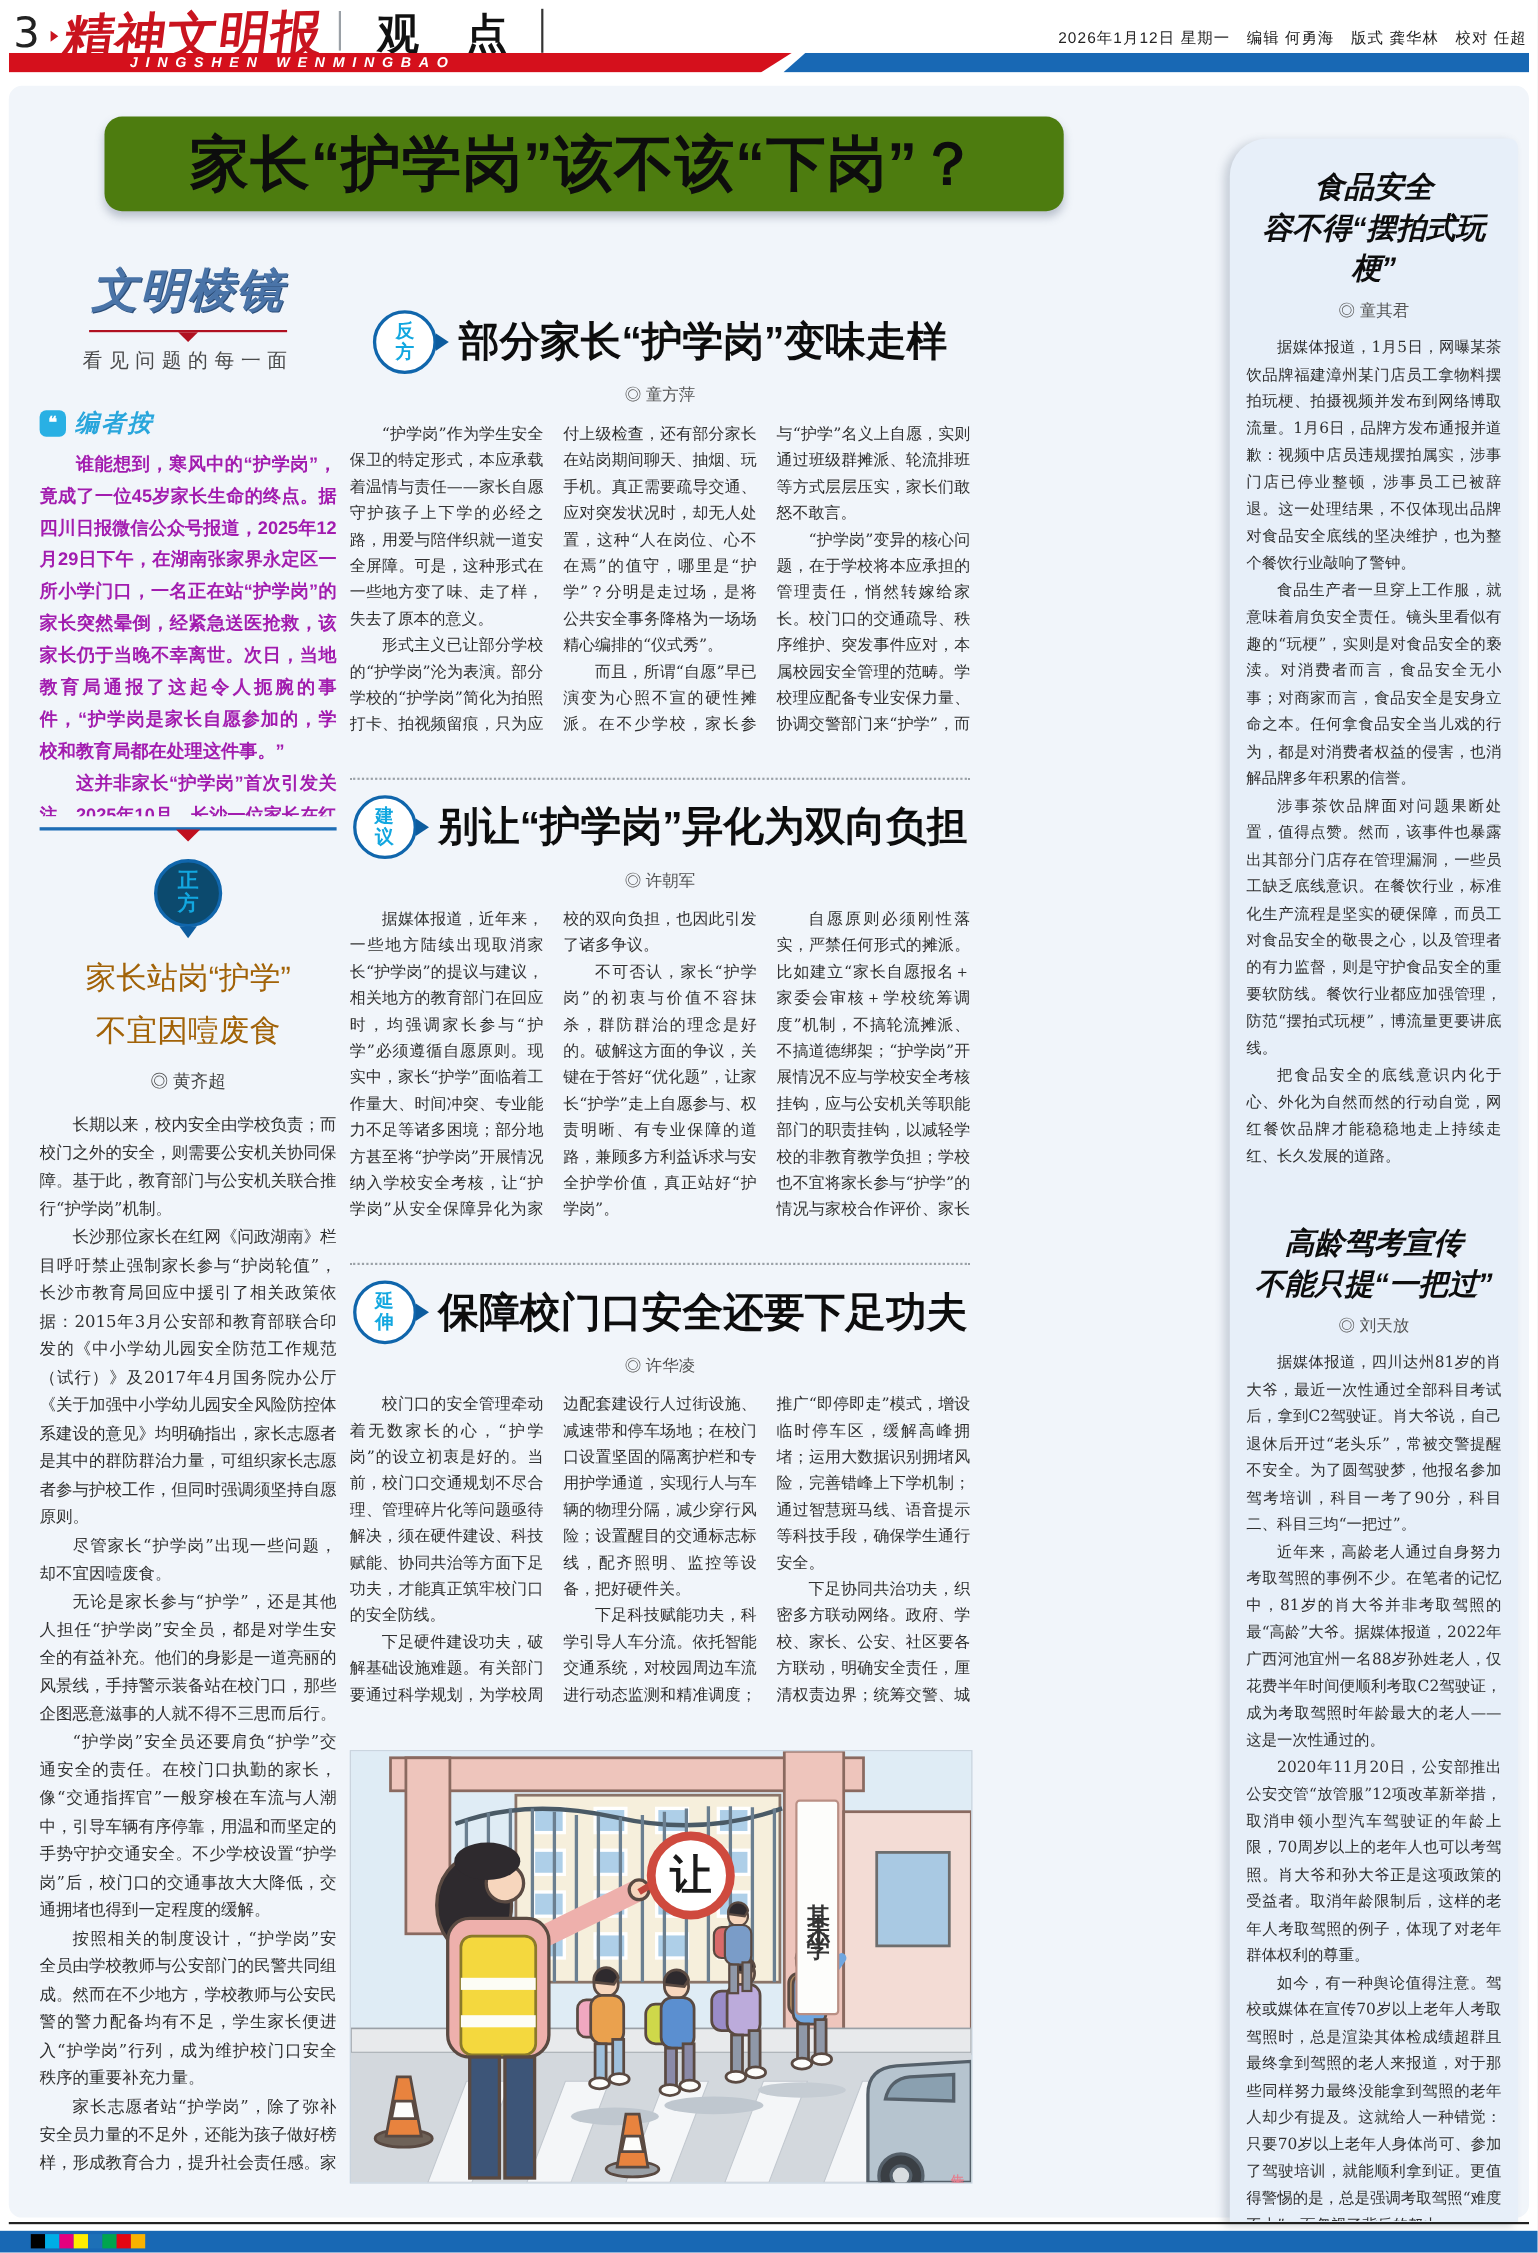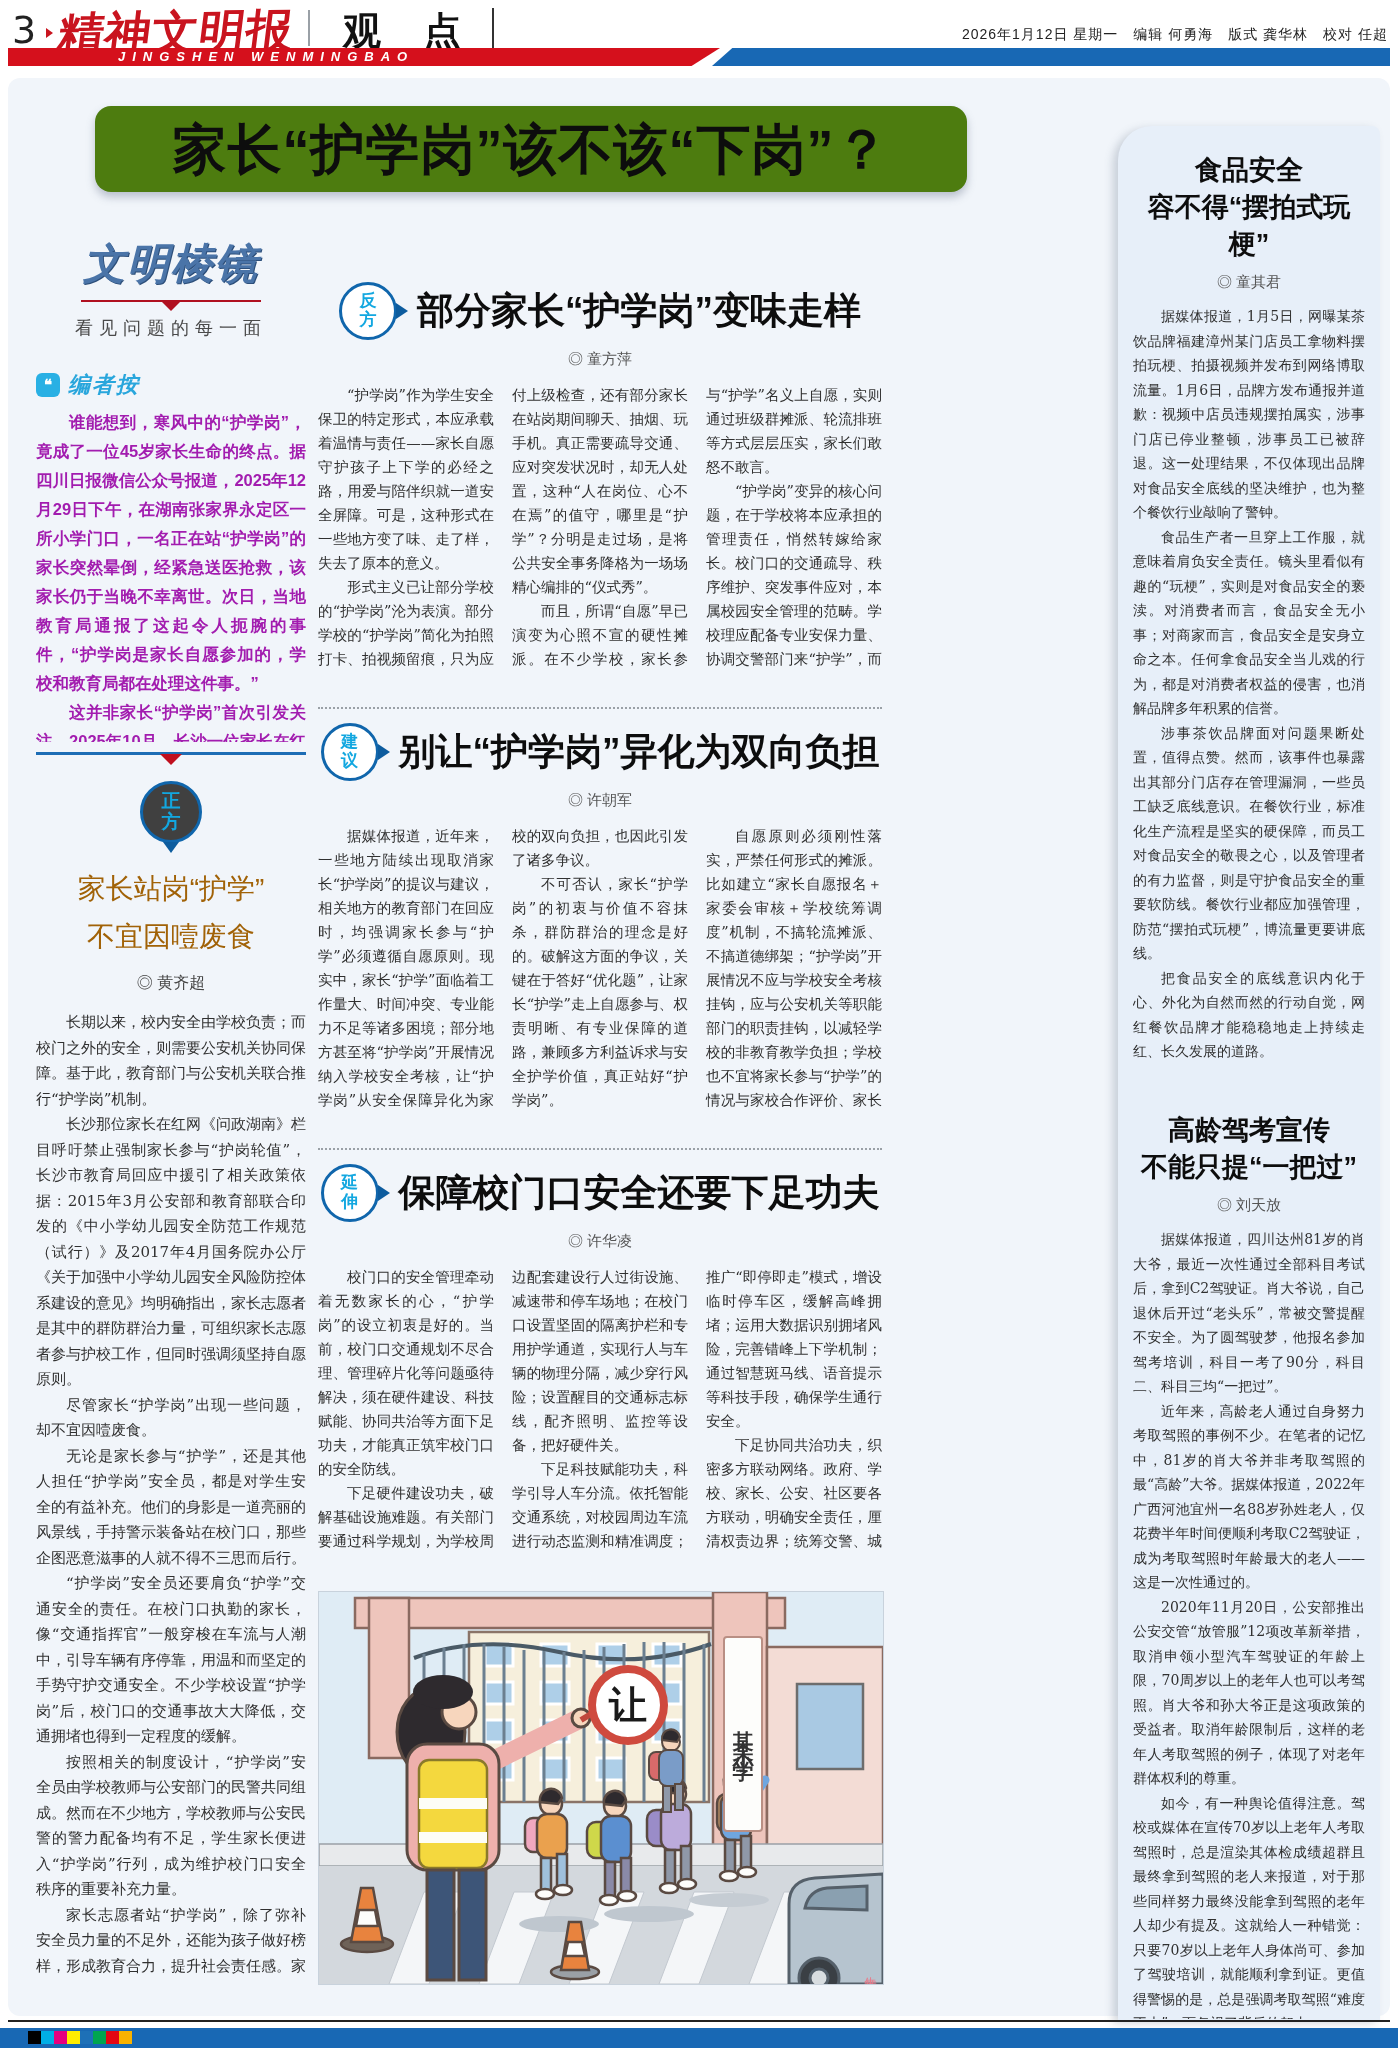--- a/index.html
+++ b/index.html
@@ -40,21 +40,21 @@
   .note-icon{width:24px;height:24px;background:#29b0e4;border-radius:6px;color:#fff;font-weight:bold;
         font-size:15px;line-height:24px;text-align:center;}
   .note-label .lt{font-size:22px;font-weight:900;font-style:italic;color:#29a6dc;letter-spacing:2px;}
   .note-body{margin-top:8px;height:334px;overflow:hidden;font-size:16.5px;line-height:29px;color:#a21caf;
         font-weight:700;text-align:justify;}
   .note-body p{margin:0;text-indent:2em;}
   .blue-rule{position:relative;margin-top:10px;border-top:3px solid #1d6db5;}
   .blue-rule i{position:absolute;left:50%;top:-1px;transform:translateX(-50%);width:0;height:0;
         border-top:11px solid #c00f1e;border-left:11px solid transparent;border-right:11px solid transparent;}
   .pro-badge{position:relative;width:56px;height:56px;margin:26px auto 0;border:3px solid #1066ac;
-        border-radius:50%;background:#404040;display:flex;align-items:center;justify-content:center;}
+        border-radius:50%;background:#0c4a6e;display:flex;align-items:center;justify-content:center;}
   .pro-badge .txt{display:inline-block;width:1.15em;font-size:19px;font-weight:900;color:#12a7e0;
         line-height:1.1;text-align:center;}
   .pro-badge::after{content:"";position:absolute;left:50%;bottom:-13px;transform:translateX(-50%);
         border-top:11px solid #0d5c9e;border-left:8px solid transparent;border-right:8px solid transparent;}
   .pro-title{margin-top:22px;text-align:center;font-size:28px;font-weight:400;color:#a16207;line-height:48px;}
   .byline{margin-top:12px;text-align:center;font-size:16px;color:#444;}
   .serif-body{font-family:"DejaVu Serif",serif;color:#303030;text-align:justify;}
   .serif-body p{margin:0;text-indent:2em;}
   .pro-body{margin-top:16px;height:966px;overflow:hidden;font-size:15px;line-height:25.5px;}
   
@@ -78,21 +78,21 @@
         border:2px solid #b98f84;border-radius:4px;writing-mode:vertical-rl;font-size:21px;font-weight:900;
         color:#333;letter-spacing:10px;display:flex;align-items:center;justify-content:center;}
   .yield-sign{position:absolute;left:280px;top:84px;width:58px;height:58px;text-align:center;
         line-height:58px;font-size:38px;font-weight:900;color:#1a1a1a;}
   .illus-credit{position:absolute;right:4px;bottom:6px;writing-mode:vertical-rl;font-size:13px;
         color:#e87a8a;letter-spacing:3px;}
   
   .rightcol{position:absolute;left:1118px;top:126px;width:262px;height:1894px;background:#e7eff9;
         border-radius:34px 8px 0 0;box-shadow:-5px 3px 8px rgba(80,95,120,.25);}
   .r-art{padding:0 15px;}
-  .r-title{margin-top:26px;text-align:center;font-size:27px;font-weight:900;color:#0d0d0d;line-height:37px;}
+  .r-title{margin-top:26px;text-align:center;font-size:27px;font-weight:900;color:#0d0d0d;line-height:37px;font-style:italic;}
   .r-byline{margin-top:10px;text-align:center;font-size:15px;color:#555;}
   .r-body{margin-top:12px;overflow:hidden;font-size:14px;line-height:24.5px;}
   .r-body1{height:782px;}
   .r-body2{height:792px;}
   
   .foot-rule{position:absolute;left:8px;top:2020px;width:1382px;border-top:2px solid #222;}
   .foot-band{position:absolute;left:0;top:2028px;width:1398px;height:20px;background:#1868b4;}
   .colorbar{position:absolute;left:28px;top:2031px;display:flex;}
   .colorbar i{width:13px;height:13px;display:block;}
 </style>

